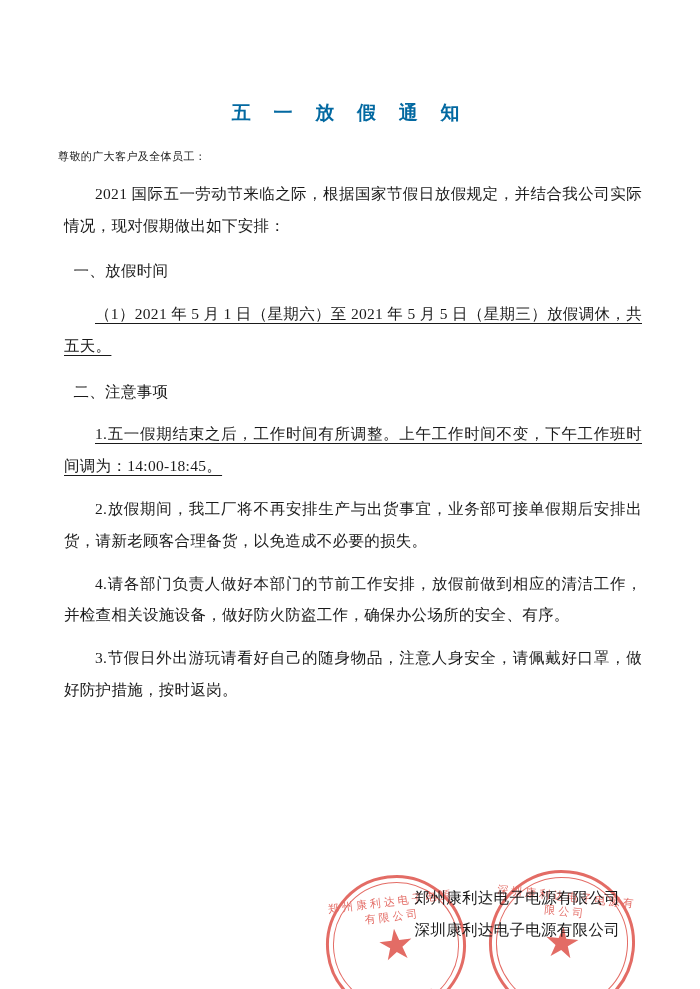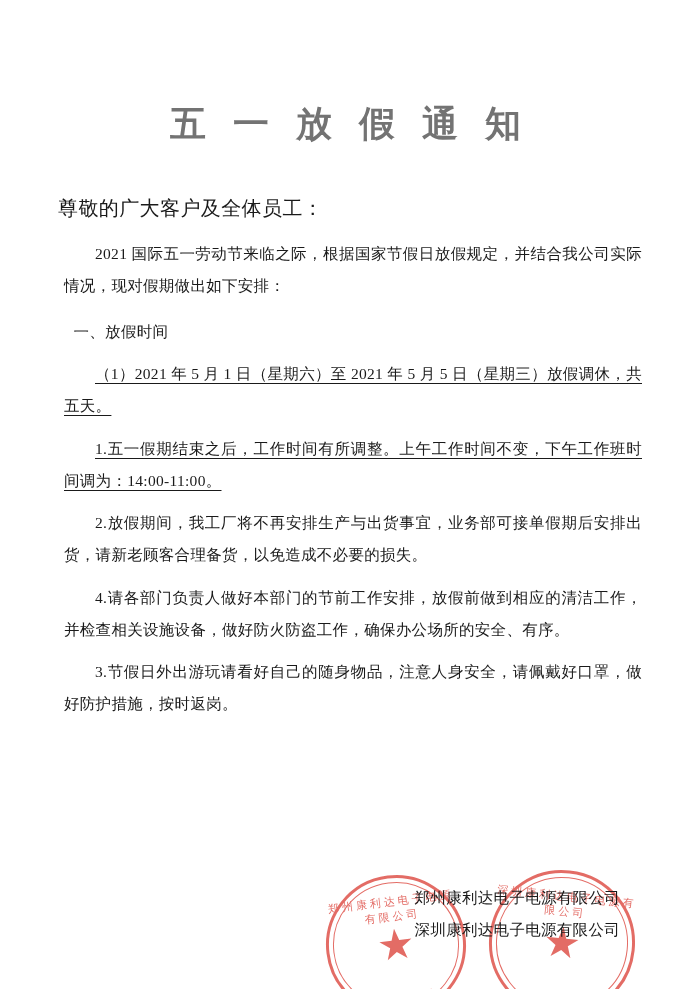--- a/index.html
+++ b/index.html
@@ -17,31 +17,31 @@
   }
   .page {
     position: relative;
     width: 700px;
     height: 989px;
     box-sizing: border-box;
     padding: 0 58px;
   }
   .doc-title {
     text-align: center;
-    font-size: 36px;
+    font-size: 19px;
     font-weight: bold;
     letter-spacing: 9px;
     margin-top: 100px;
     margin-bottom: 0;
-    color: #737373;
+    color: #0369a1;
     font-family: "Liberation Serif", "DejaVu Serif", serif;
   }
   .salutation {
-    font-size: 20px;
-    margin-top: 40px;
+    font-size: 11px;
+    margin-top: 20px;
     line-height: 1.9;
     letter-spacing: 0.4px;
   }
   p.body-para {
     font-size: 15.5px;
     line-height: 2.05;
     margin: 11px 0 0 6px;
     text-indent: 2em;
     letter-spacing: 0.3px;
     text-align: justify;
@@ -134,22 +134,23 @@
 
   <div class="salutation">尊敬的广大客户及全体员工：</div>
 
   <p class="body-para">2021 国际五一劳动节来临之际，根据国家节假日放假规定，并结合我公司实际情况，现对假期做出如下安排：</p>
 
   <p class="section-head">一、放假时间</p>
 
   <p class="body-para underlined">（1）2021 年 5 月 1 日（星期六）至 2021 年 5 月 5 日（星期三）放假调休，共五天。</p>
 
 
+  <p class="section-head">二、注意事项</p>
 
-  <p class="body-para underlined">1.五一假期结束之后，工作时间有所调整。上午工作时间不变，下午工作班时间调为：14:00-11:00。</p>
+  <p class="body-para underlined">1.五一假期结束之后，工作时间有所调整。上午工作时间不变，下午工作班时间调为：14:00-18:45。</p>
 
   <p class="body-para">2.放假期间，我工厂将不再安排生产与出货事宜，业务部可接单假期后安排出货，请新老顾客合理备货，以免造成不必要的损失。</p>
 
   <p class="body-para">4.请各部门负责人做好本部门的节前工作安排，放假前做到相应的清洁工作，并检查相关设施设备，做好防火防盗工作，确保办公场所的安全、有序。</p>
 
   <p class="body-para">3.节假日外出游玩请看好自己的随身物品，注意人身安全，请佩戴好口罩，做好防护措施，按时返岗。</p>
 
   <div class="seal" id="seal-left">
     <div class="ring-inner"></div>
     <div class="seal-top-text">郑州康利达电子电源有限公司</div>

